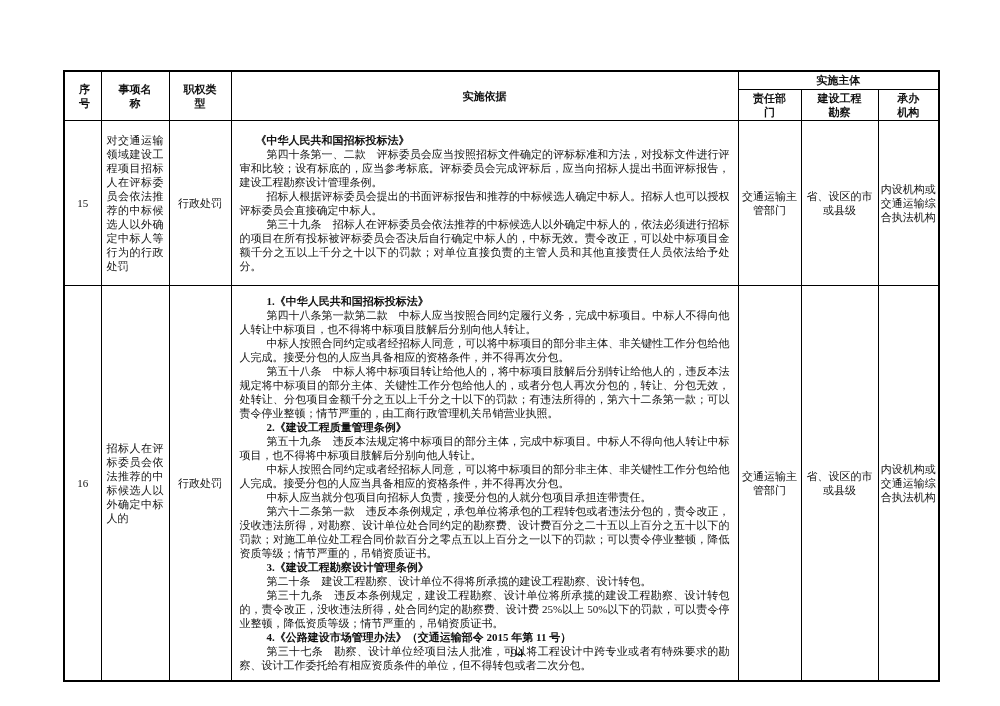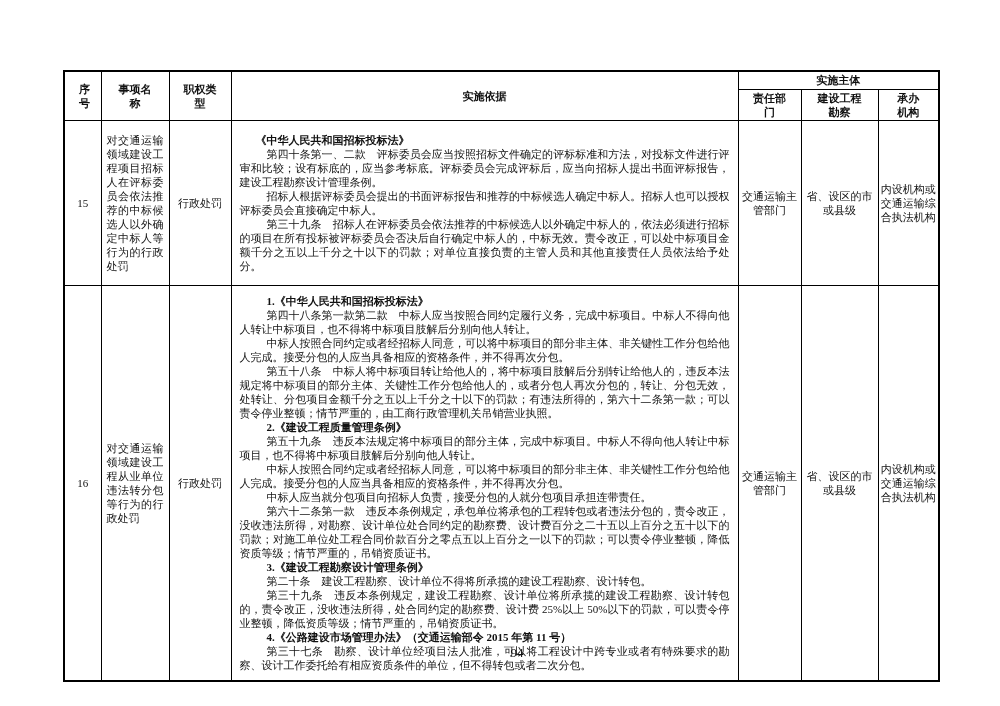--- a/index.html
+++ b/index.html
@@ -104,21 +104,21 @@
             <p class="">第四十条第一、二款　评标委员会应当按照招标文件确定的评标标准和方法，对投标文件进行评审和比较；设有标底的，应当参考标底。评标委员会完成评标后，应当向招标人提出书面评标报告，建设工程勘察设计管理条例。</p>
             <p class="">招标人根据评标委员会提出的书面评标报告和推荐的中标候选人确定中标人。招标人也可以授权评标委员会直接确定中标人。</p>
             <p class="">第三十九条　招标人在评标委员会依法推荐的中标候选人以外确定中标人的，依法必须进行招标的项目在所有投标被评标委员会否决后自行确定中标人的，中标无效。责令改正，可以处中标项目金额千分之五以上千分之十以下的罚款；对单位直接负责的主管人员和其他直接责任人员依法给予处分。</p>
           </td>
         <td class="c-center">交通运输主管部门</td>
         <td class="c-center">省、设区的市或县级</td>
         <td class="c-center">内设机构或交通运输综合执法机构</td>
       </tr>
       <tr class="row-16">
         <td class="c-center">16</td>
-        <td class="c-name">对交通运输领域建设工程从业单位违法转分包等行为的行政处罚</td>
+        <td class="c-name">招标人在评标委员会依法推荐的中标候选人以外确定中标人的</td>
         <td class="c-center">行政处罚</td>
         <td class="c-basis">
             <p class="bold ">1.《中华人民共和国招标投标法》</p>
             <p class="">第四十八条第一款第二款　中标人应当按照合同约定履行义务，完成中标项目。中标人不得向他人转让中标项目，也不得将中标项目肢解后分别向他人转让。</p>
             <p class="">中标人按照合同约定或者经招标人同意，可以将中标项目的部分非主体、非关键性工作分包给他人完成。接受分包的人应当具备相应的资格条件，并不得再次分包。</p>
             <p class="">第五十八条　中标人将中标项目转让给他人的，将中标项目肢解后分别转让给他人的，违反本法规定将中标项目的部分主体、关键性工作分包给他人的，或者分包人再次分包的，转让、分包无效，处转让、分包项目金额千分之五以上千分之十以下的罚款；有违法所得的，第六十二条第一款；可以责令停业整顿；情节严重的，由工商行政管理机关吊销营业执照。</p>
             <p class="bold ">2.《建设工程质量管理条例》</p>
             <p class="">第五十九条　违反本法规定将中标项目的部分主体，完成中标项目。中标人不得向他人转让中标项目，也不得将中标项目肢解后分别向他人转让。</p>
             <p class="">中标人按照合同约定或者经招标人同意，可以将中标项目的部分非主体、非关键性工作分包给他人完成。接受分包的人应当具备相应的资格条件，并不得再次分包。</p>
             <p class="">中标人应当就分包项目向招标人负责，接受分包的人就分包项目承担连带责任。</p>

